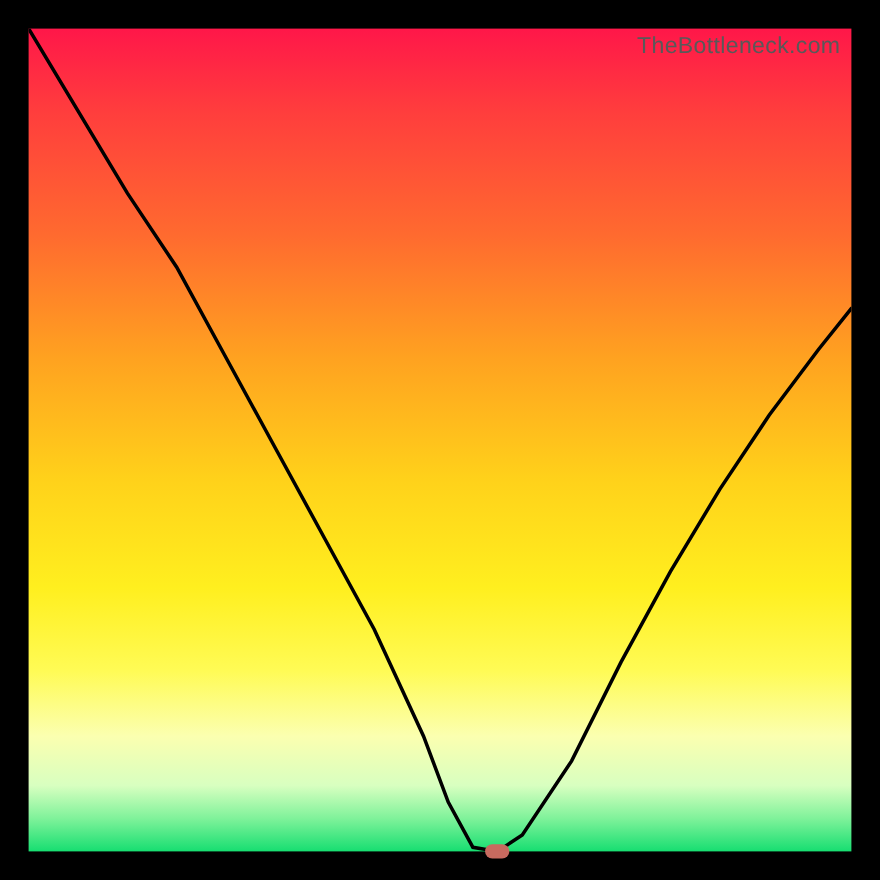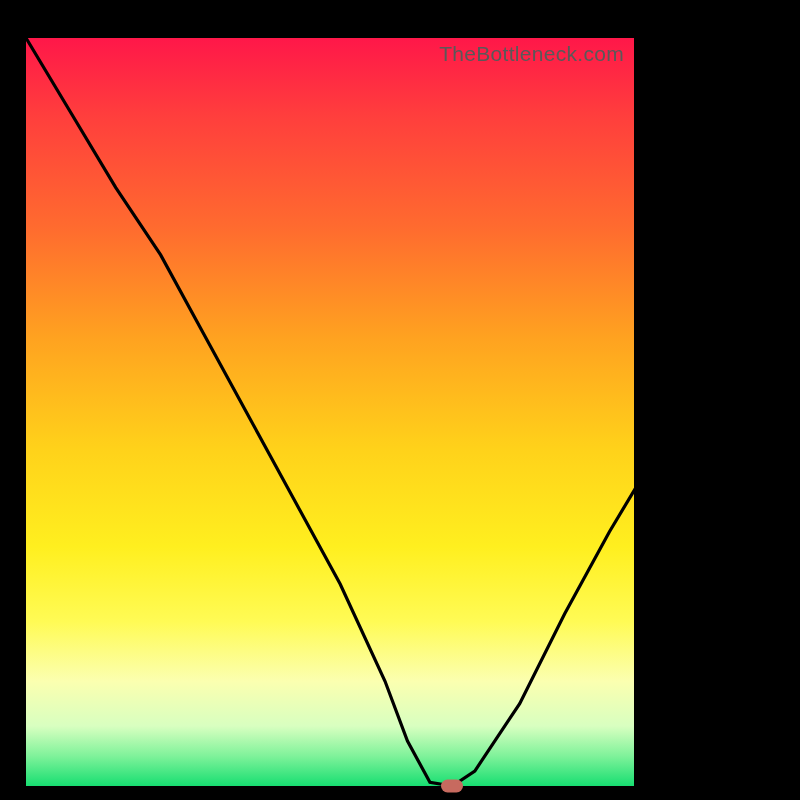--- a/index.html
+++ b/index.html
@@ -14,37 +14,36 @@
   .frame {
     position: relative;
     width: 800px;
     height: 800px;
     background: #000;
   }
   .plot {
     position: absolute;
     left: 26px;
     top: 26px;
-    width: 608px;
+    width: 748px;
     height: 748px;
     background: linear-gradient(
       to bottom,
       #ff1749 0%,
       #ff3d3d 10%,
       #ff6a2f 25%,
       #ffa220 40%,
       #ffd21a 55%,
       #ffef1f 68%,
       #fffb55 78%,
       #fbffb0 86%,
       #d8ffc0 92%,
       #7ff29a 96%,
       #17de71 100%
     );
-    margin-top: 12px;
   }
   .watermark {
     position: absolute;
     top: 4px;
     right: 10px;
     color: #595959;
     font-size: 21px;
     font-weight: 500;
     letter-spacing: 0.3px;
     user-select: none;

